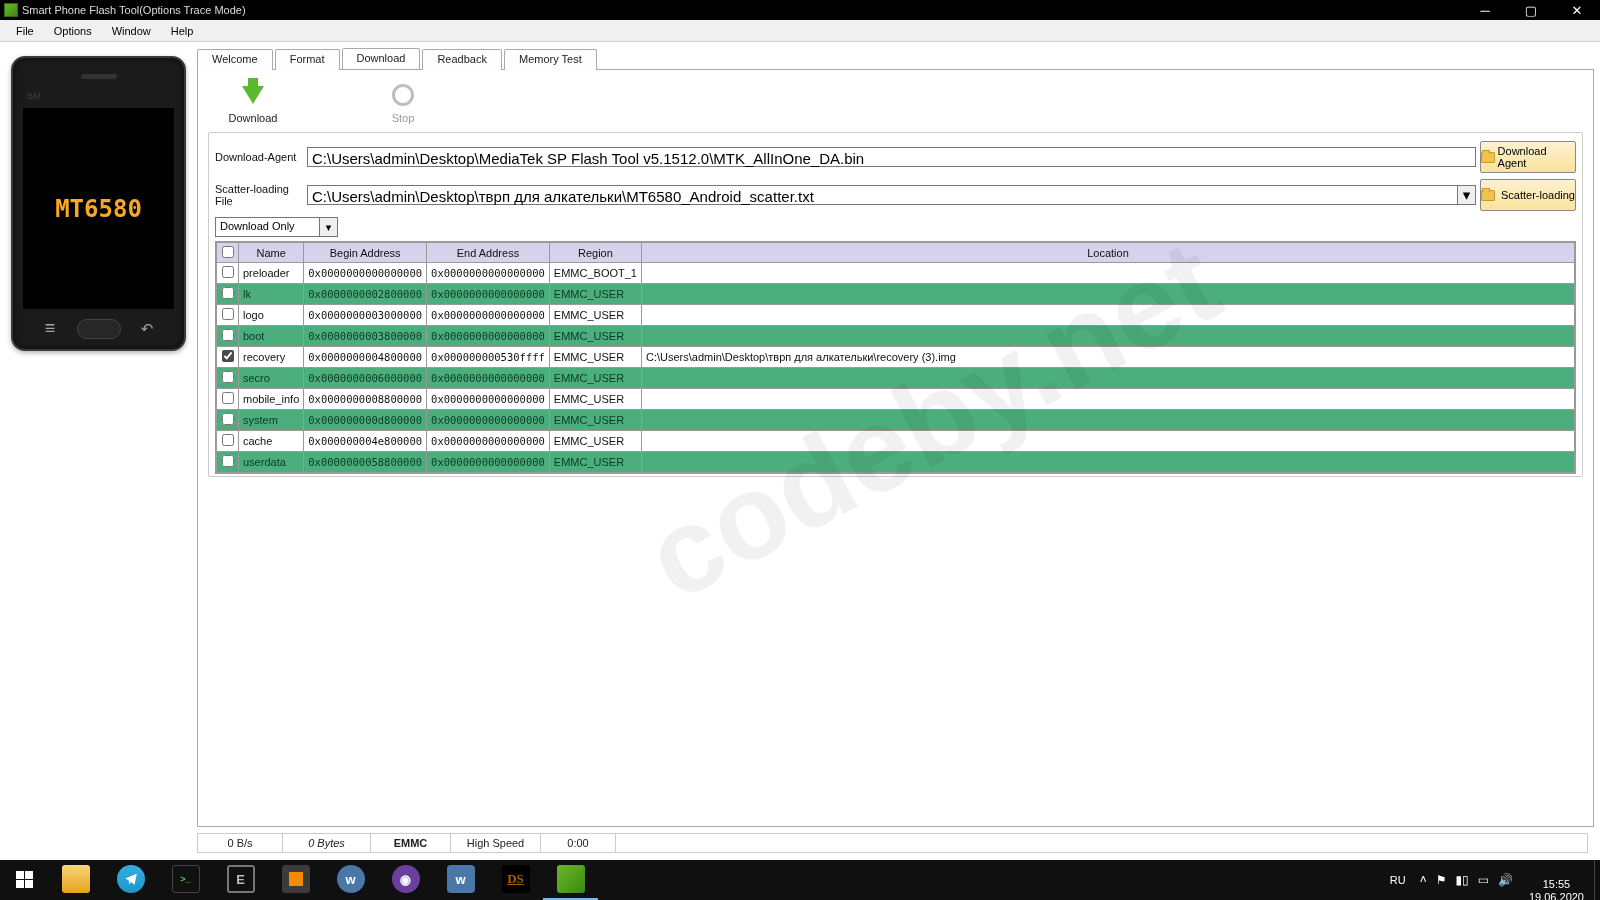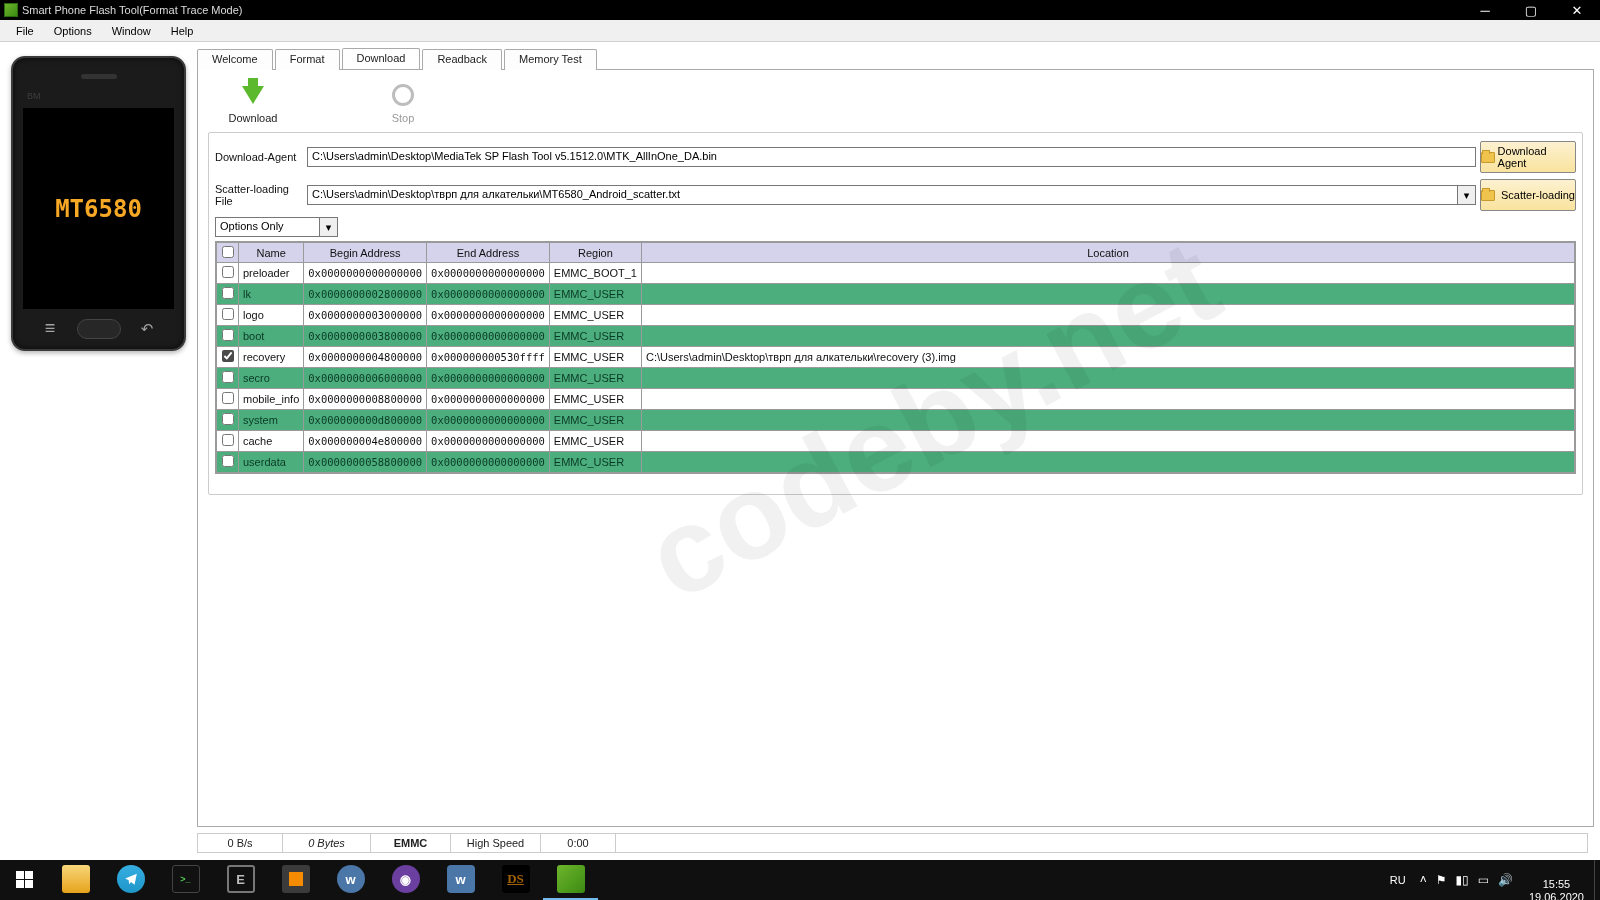--- a/index.html
+++ b/index.html
@@ -41,24 +41,24 @@
 .big-btns { display:flex; gap:80px; padding:4px 10px 8px; }
 .big { display:flex; flex-direction:column; align-items:center; width:70px; cursor:pointer; }
 .big .icon { width:26px; height:26px; display:flex; align-items:center; justify-content:center; }
 .dl-arrow { width:0; height:0; border-left:11px solid transparent; border-right:11px solid transparent; border-top:18px solid #5cb82c; position:relative; }
 .dl-arrow::before { content:""; position:absolute; top:-26px; left:-5px; width:10px; height:10px; background:#5cb82c; }
 .stop-ring { width:22px; height:22px; border:3px solid #bdbdbd; border-radius:50%; }
 .big .lbl { margin-top:4px; color:#222; }
 .big.disabled .lbl { color:#9a9a9a; }
 
 
-.file-rows { border:1px solid #ccc; border-radius:2px; padding:8px 6px 20px; margin-bottom:6px; }
+.file-rows { border:1px solid #ccc; border-radius:2px; padding:8px 6px 2px; margin-bottom:6px; }
 .file-row { display:flex; align-items:center; margin-bottom:6px; gap:4px; }
 .file-row label { width:88px; text-align:left; color:#111; }
-.file-row .txt { flex:1; border:1px solid #777; height:20px; padding:2px 4px; font-size:11px; background:#fff; }
+.file-row .txt { flex:1; border:1px solid #777; height:20px; padding:2px 4px; font-size:15px; background:#fff; }
 .file-row .txt.combo { background:#fff; position:relative; padding-right:18px; }
 .combo-btn { position:absolute; right:0; top:0; width:18px; height:100%; border-left:1px solid #777; background:#efefef; display:flex; align-items:center; justify-content:center; }
 .btn-right { width:96px; height:32px; border:1px solid #888; background:linear-gradient(#fdf1d0,#f9e39e); display:flex; align-items:center; justify-content:space-between; gap:3px; border-radius:2px; cursor:pointer; }
 .btn-right .folder { width:14px; height:11px; background:#f0c34d; border:1px solid #c89a2e; border-radius:1px; position:relative; }
 .btn-right .folder::before { content:""; position:absolute; top:-3px; left:0; width:6px; height:3px; background:#f0c34d; border:1px solid #c89a2e; border-bottom:none; border-radius:1px 1px 0 0; }
 .mode-combo { width:123px; height:20px; border:1px solid #777; position:relative; padding:2px 18px 2px 4px; }
 
 
 .grid { border:1px solid #9a9a9a; flex:1 1 auto; background:#fff; overflow:auto; margin-top:4px; position:relative; }
 .grid table { border-collapse:collapse; width:100%; }
@@ -102,21 +102,21 @@
 .tor{ background:#6b3fa0; border-radius:50%;}
 .ds{ background:#000; color:#a16207; font-family:Arial Black;text-decoration:underline;}
 .sp{ background:linear-gradient(135deg,#6eb52c,#3a8a12);}
 svg{display:block}
 </style>
 </head>
 <body>
 
 <div class="titlebar">
   <div class="app-icon"></div>
-  <span>Smart Phone Flash Tool(Format Trace Mode)</span>
+  <span>Smart Phone Flash Tool(Options Trace Mode)</span>
   <div class="win-ctrls">
     <span>─</span>
     <span>▢</span>
     <span class="close">✕</span>
   </div>
 </div>
 
 <div class="menubar">
   <span>File</span>
   <span>Options</span>
@@ -178,21 +178,21 @@
             <span>C:\Users\admin\Desktop\тврп для алкательки\MT6580_Android_scatter.txt</span>
             <div class="combo-btn">▾</div>
           </div>
           <div class="btn-right">
             <div class="folder"></div>
             <span>Scatter-loading</span>
           </div>
         </div>
         <div class="file-row" style="margin-bottom:0">
           <div class="mode-combo">
-            <span>Options Only</span>
+            <span>Download Only</span>
             <div class="combo-btn" style="border-left:1px solid #777">▾</div>
           </div>
         </div>
 
         <div class="grid">
           <table>
             <thead>
                 <tr>
               <th style="width:22px"><input type="checkbox" style=""></th>
               <th style="width:64px">Name</th>

